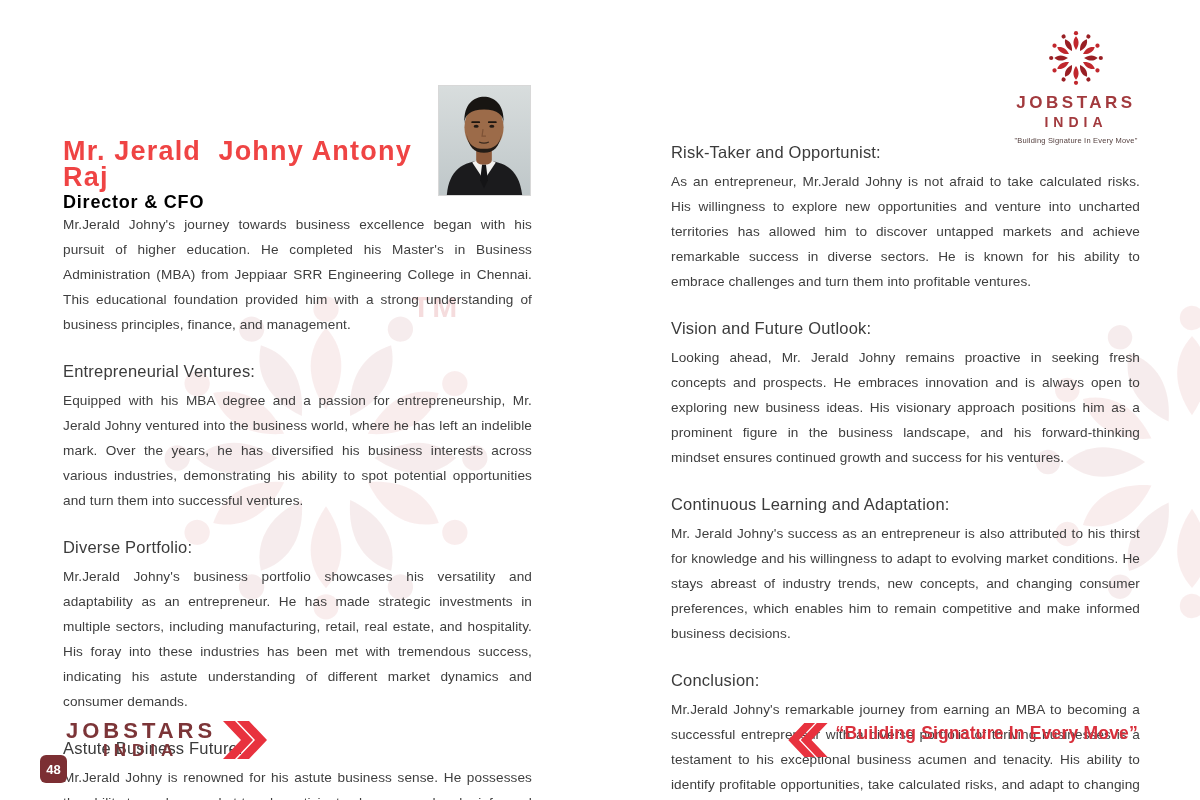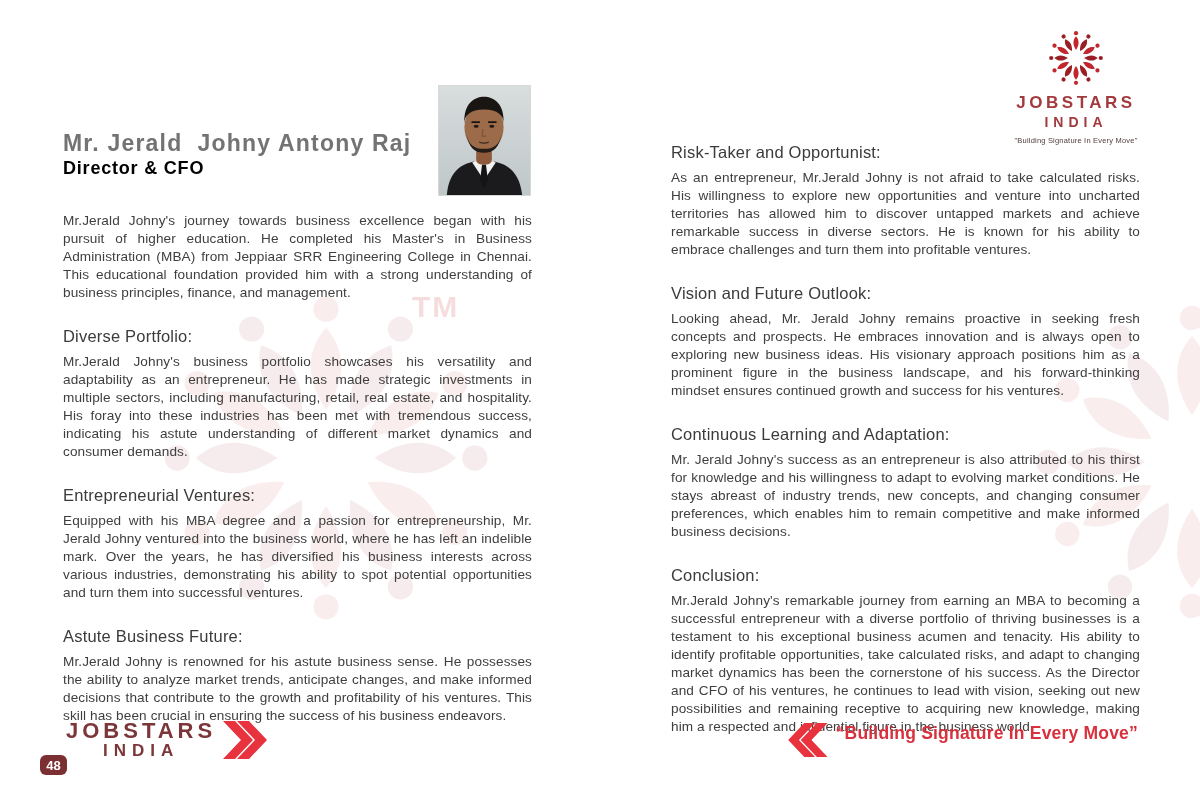--- a/index.html
+++ b/index.html
@@ -41,41 +41,41 @@
     font-size:14px;font-weight:bold;
     letter-spacing:5px;color:#a23a3e;margin-top:1px;
   }
   .logo-top .tag{
     margin-top:6px;font-size:7.5px;color:#55403f;letter-spacing:0.2px;
   }
 
   
   .name-block{position:absolute;left:63px;top:130px;width:380px;}
   .person-name{
-    font-size:23px;font-weight:bold;color:#737373;
-    letter-spacing:1.2px;white-space:pre-wrap;line-height:26px;
+    font-size:27px;font-weight:bold;color:#ef4444;
+    letter-spacing:1.2px;white-space:pre-wrap;line-height:26px;margin-top:8px;
   }
   .person-title{
     font-size:18px;font-weight:bold;color:#000000;
     letter-spacing:0.8px;margin-top:2px;
   }
 
   
   .portrait{
     position:absolute;left:438px;top:85px;width:93px;height:111px;
     border:1px solid #d8d8d8;box-sizing:border-box;background:#cdd4d6;
   }
   .portrait svg{display:block;width:100%;height:100%;}
 
   
   .col{position:absolute;width:469px;}
   .col-left{left:63px;top:212px;}
   .col-right{left:671px;top:131px;}
   .col p{
-    margin:0;font-size:13.6px;line-height:18px;color:#3e3e3e;
+    margin:0;font-size:13.6px;line-height:25px;color:#3e3e3e;
     text-align:justify;letter-spacing:0.1px;
   }
   .col h2{
     margin:25px 0 7px 0;font-size:16.5px;font-weight:normal;
     color:#3b3b3b;letter-spacing:0.2px;
   }
   .col .section:first-child h2{margin-top:12px;}
 
   
   .logo-bottom{
@@ -85,21 +85,21 @@
   .logo-bottom .words{display:flex;flex-direction:column;align-items:center;}
   .logo-bottom .wm1{
     font-size:22px;font-weight:bold;letter-spacing:4px;color:#7c3538;line-height:22px;
   }
   .logo-bottom .wm2{
     font-size:17px;font-weight:bold;letter-spacing:6px;color:#7c3538;line-height:17px;
   }
   .logo-bottom .chev{width:52px;height:38px;margin-left:4px;}
 
   .page-badge{
-    position:absolute;left:40px;top:755px;width:27px;height:20px;
+    position:absolute;left:40px;top:755px;width:27px;height:28px;
     background:#7c2f33;border-radius:6px;color:#ffffff;
     font-size:13px;font-weight:bold;
     display:flex;align-items:center;justify-content:center;
   }
 
   
   .footer-right{
     position:absolute;right:62px;top:723px;
     display:flex;align-items:flex-start;gap:6px;
   }
@@ -195,26 +195,26 @@
       <path d="M45,44 L44,51 L48,51" stroke="#7d5236" stroke-width="1.2" fill="none"></path>
       <path d="M41,57 C44,58.5 48,58.5 51,57" stroke="#3a2a1e" stroke-width="1.2" fill="none"></path>
     </svg>
   </div>
 
   <div class="col col-left">
     <div class="section">
       <p>Mr.Jerald Johny's journey towards business excellence began with his pursuit of higher education. He completed his Master's in Business Administration (MBA) from Jeppiaar SRR Engineering College in Chennai. This educational foundation provided him with a strong understanding of business principles, finance, and management.</p>
     </div>
     <div class="section">
+      <h2>Entrepreneurial Ventures:</h2>
+      <p>Equipped with his MBA degree and a passion for entrepreneurship, Mr. Jerald Johny ventured into the business world, where he has left an indelible mark. Over the years, he has diversified his business interests across various industries, demonstrating his ability to spot potential opportunities and turn them into successful ventures.</p>
+    </div>
+    <div class="section">
       <h2>Diverse Portfolio:</h2>
       <p>Mr.Jerald Johny's business portfolio showcases his versatility and adaptability as an entrepreneur. He has made strategic investments in multiple sectors, including manufacturing, retail, real estate, and hospitality. His foray into these industries has been met with tremendous success, indicating his astute understanding of different market dynamics and consumer demands.</p>
-    </div>
-    <div class="section">
-      <h2>Entrepreneurial Ventures:</h2>
-      <p>Equipped with his MBA degree and a passion for entrepreneurship, Mr. Jerald Johny ventured into the business world, where he has left an indelible mark. Over the years, he has diversified his business interests across various industries, demonstrating his ability to spot potential opportunities and turn them into successful ventures.</p>
     </div>
     <div class="section">
       <h2>Astute Business Future:</h2>
       <p>Mr.Jerald Johny is renowned for his astute business sense. He possesses the ability to analyze market trends, anticipate changes, and make informed decisions that contribute to the growth and profitability of his ventures. This skill has been crucial in ensuring the success of his business endeavors.</p>
     </div>
   </div>
 
   <div class="col col-right">
     <div class="section">
       <h2>Risk-Taker and Opportunist:</h2>

